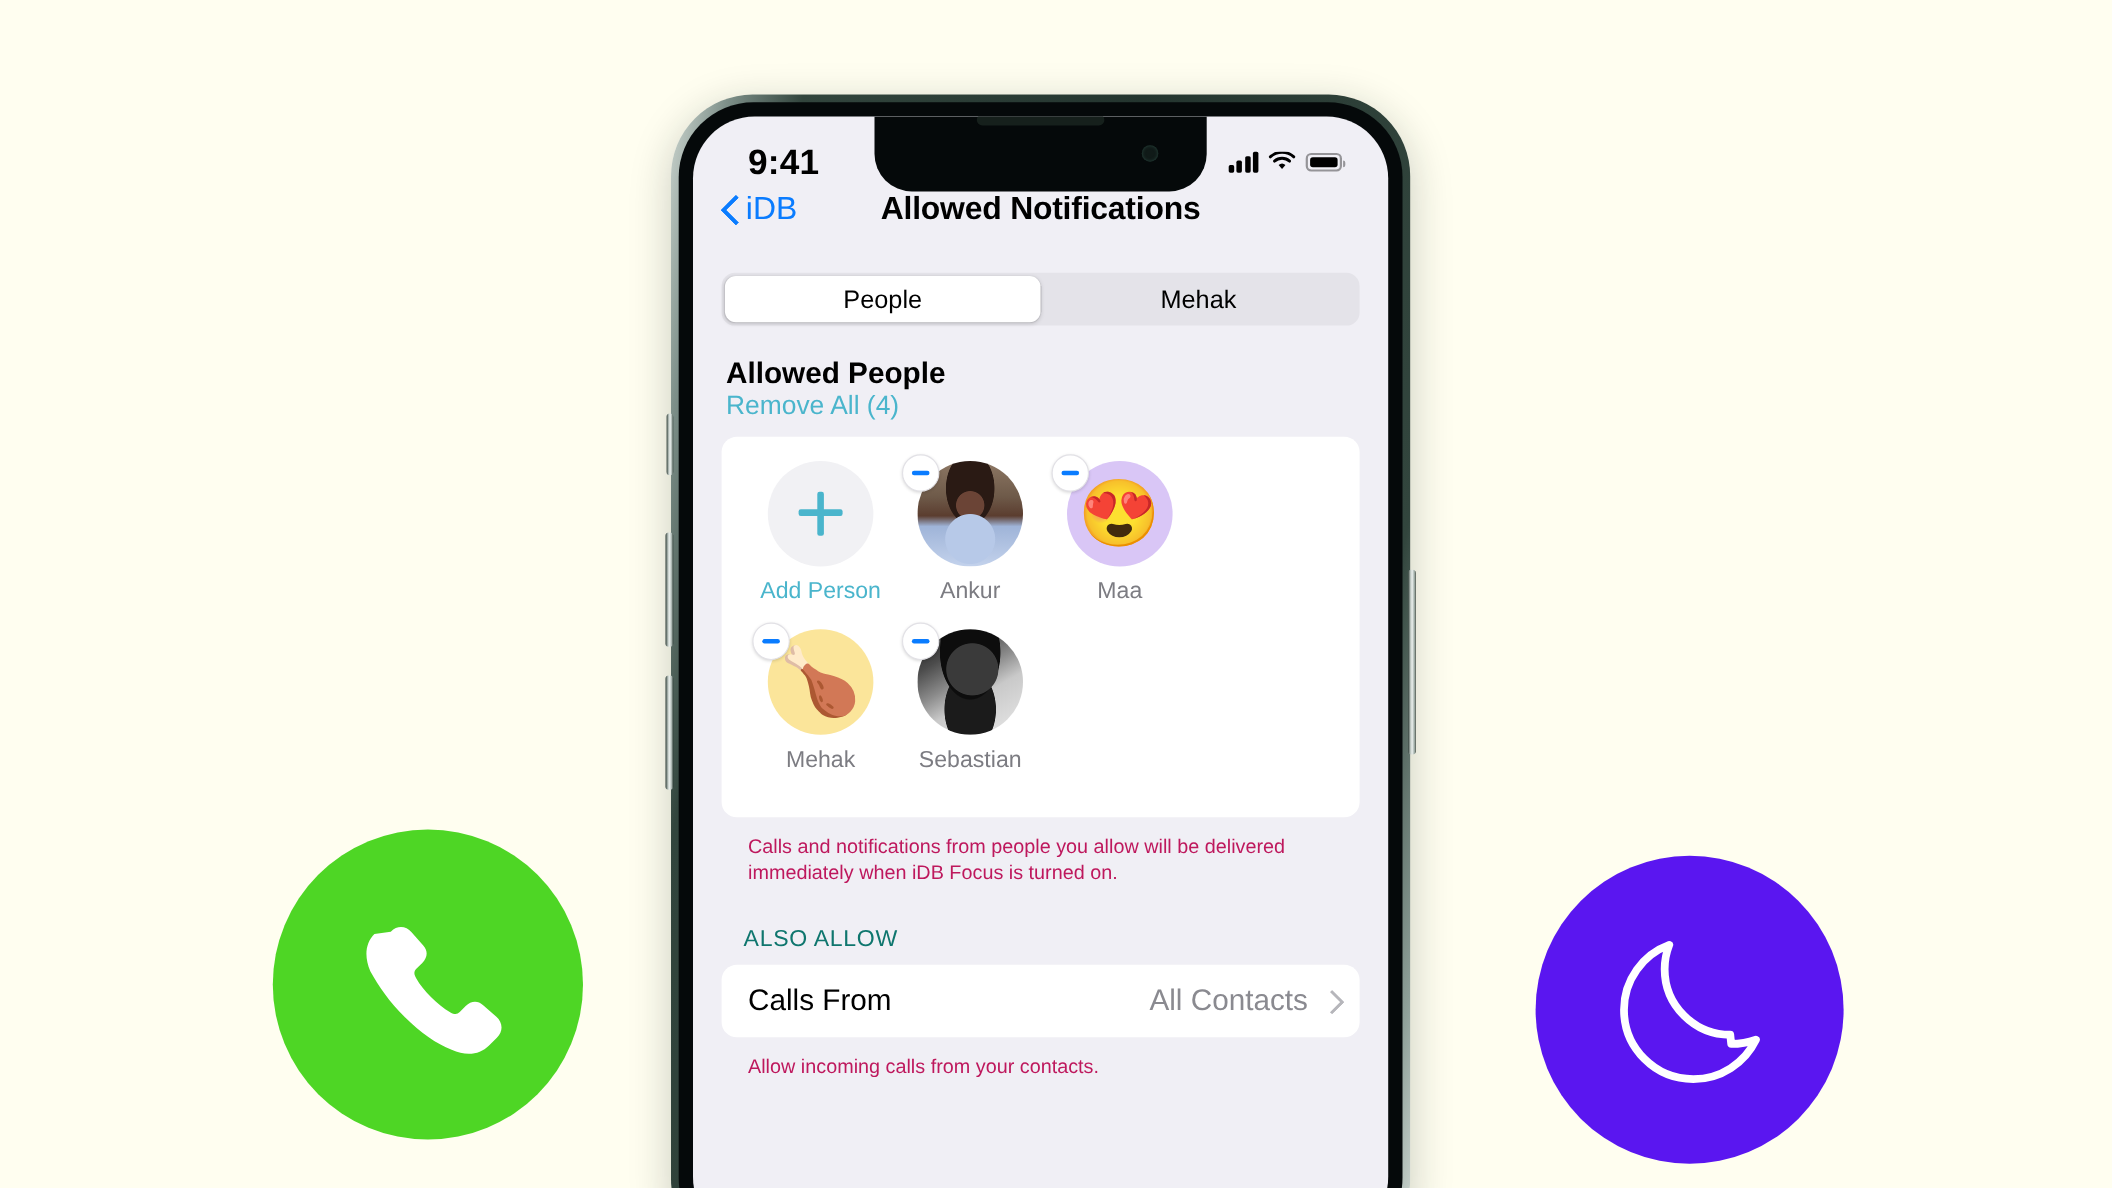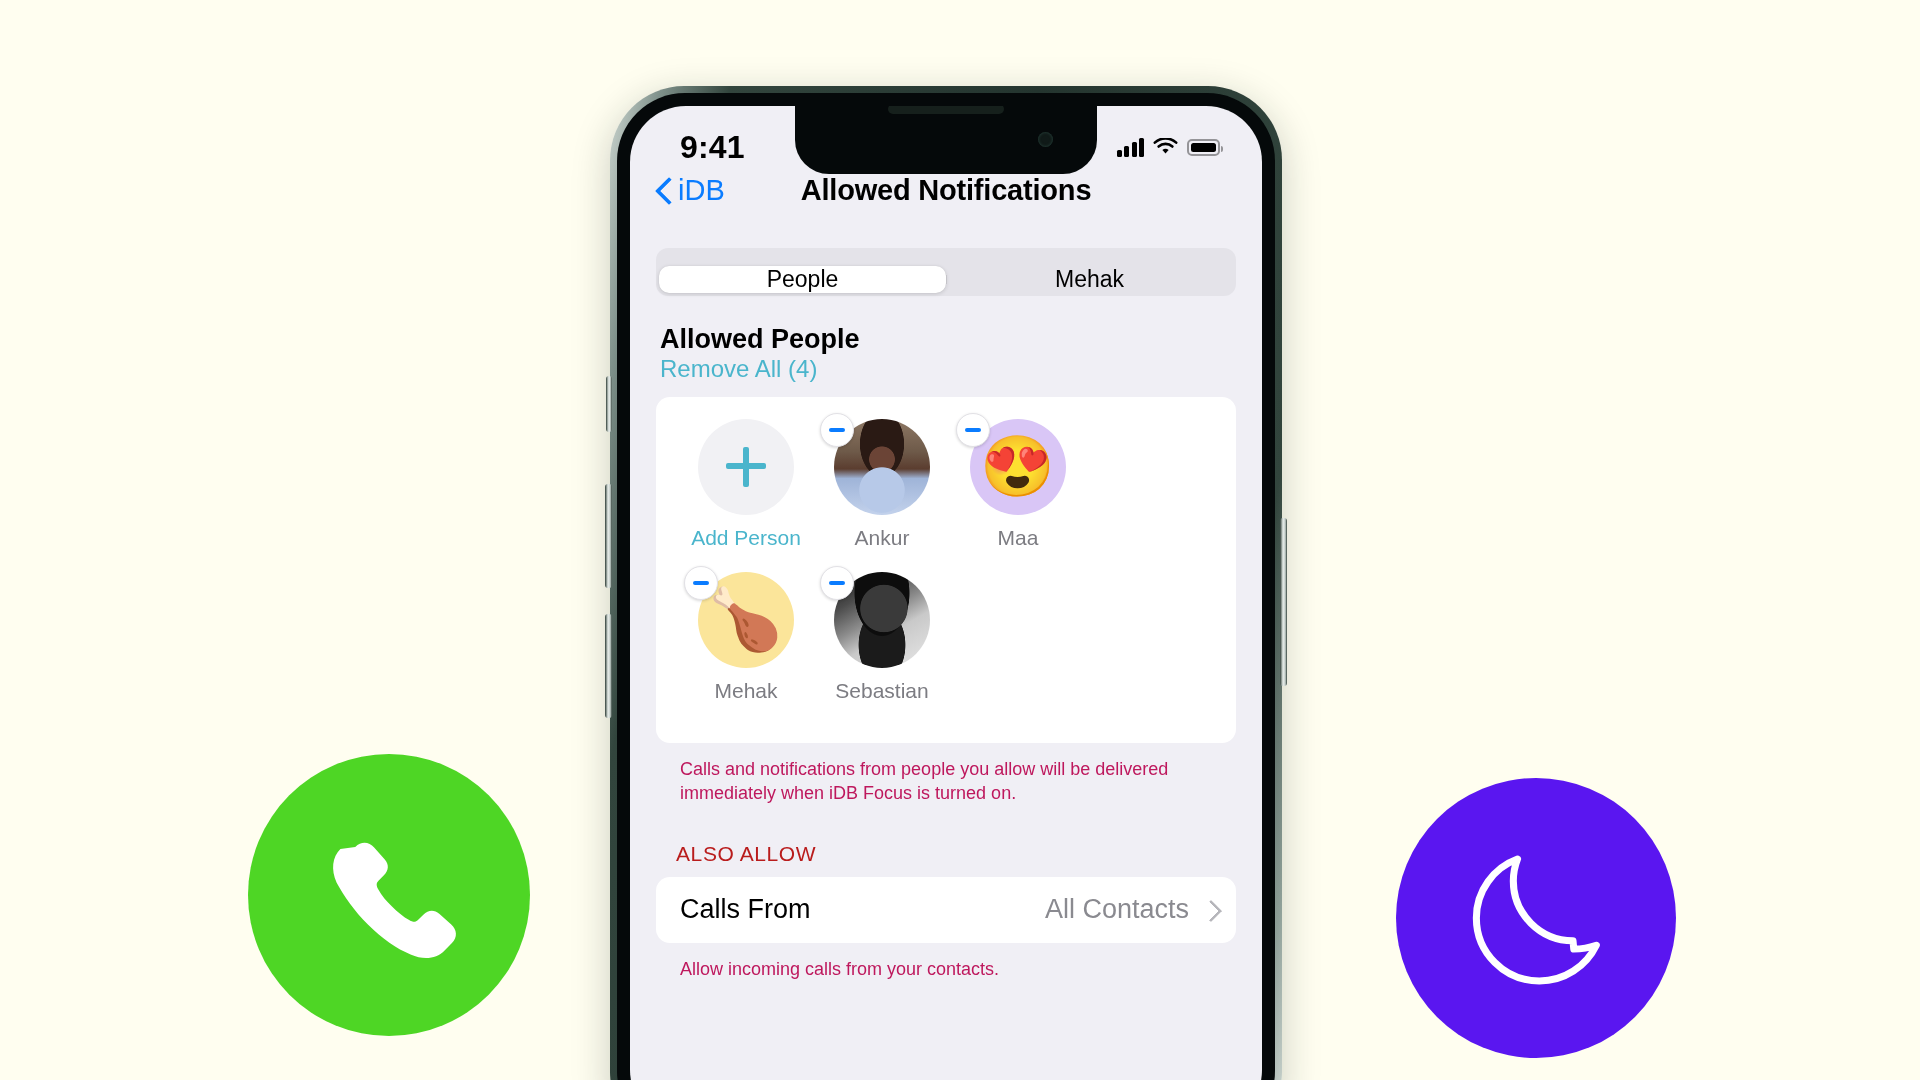--- a/index.html
+++ b/index.html
@@ -195,21 +195,20 @@
   
   #content { padding: 14px 26px 0 26px; }
 
   
   #segmented-control {
     display: flex;
     background: #e4e3e9;
     border-radius: 12px;
     padding: 3px;
     height: 48px;
-    align-items: flex-end;
   }
   .segment {
     flex: 1;
     display: flex;
     align-items: center;
     justify-content: center;
     font-size: 23px;
     color: #000;
     border-radius: 10px;
     cursor: pointer;
@@ -331,21 +330,21 @@
     font-size: 18px;
     line-height: 1.36;
     color: #be185d;
     margin: 14px 24px 0 24px;
   }
 
   
   #also-allow-header {
     font-size: 21px;
     letter-spacing: 0.6px;
-    color: #b91c1c;
+    color: #0f766e;
     margin: 36px 0 11px 20px;
   }
   #calls-from-row {
     background:#fff;
     border-radius:14px;
     height: 66px;
     display:flex;
     align-items:center;
     justify-content:space-between;
     padding: 0 22px 0 24px;

